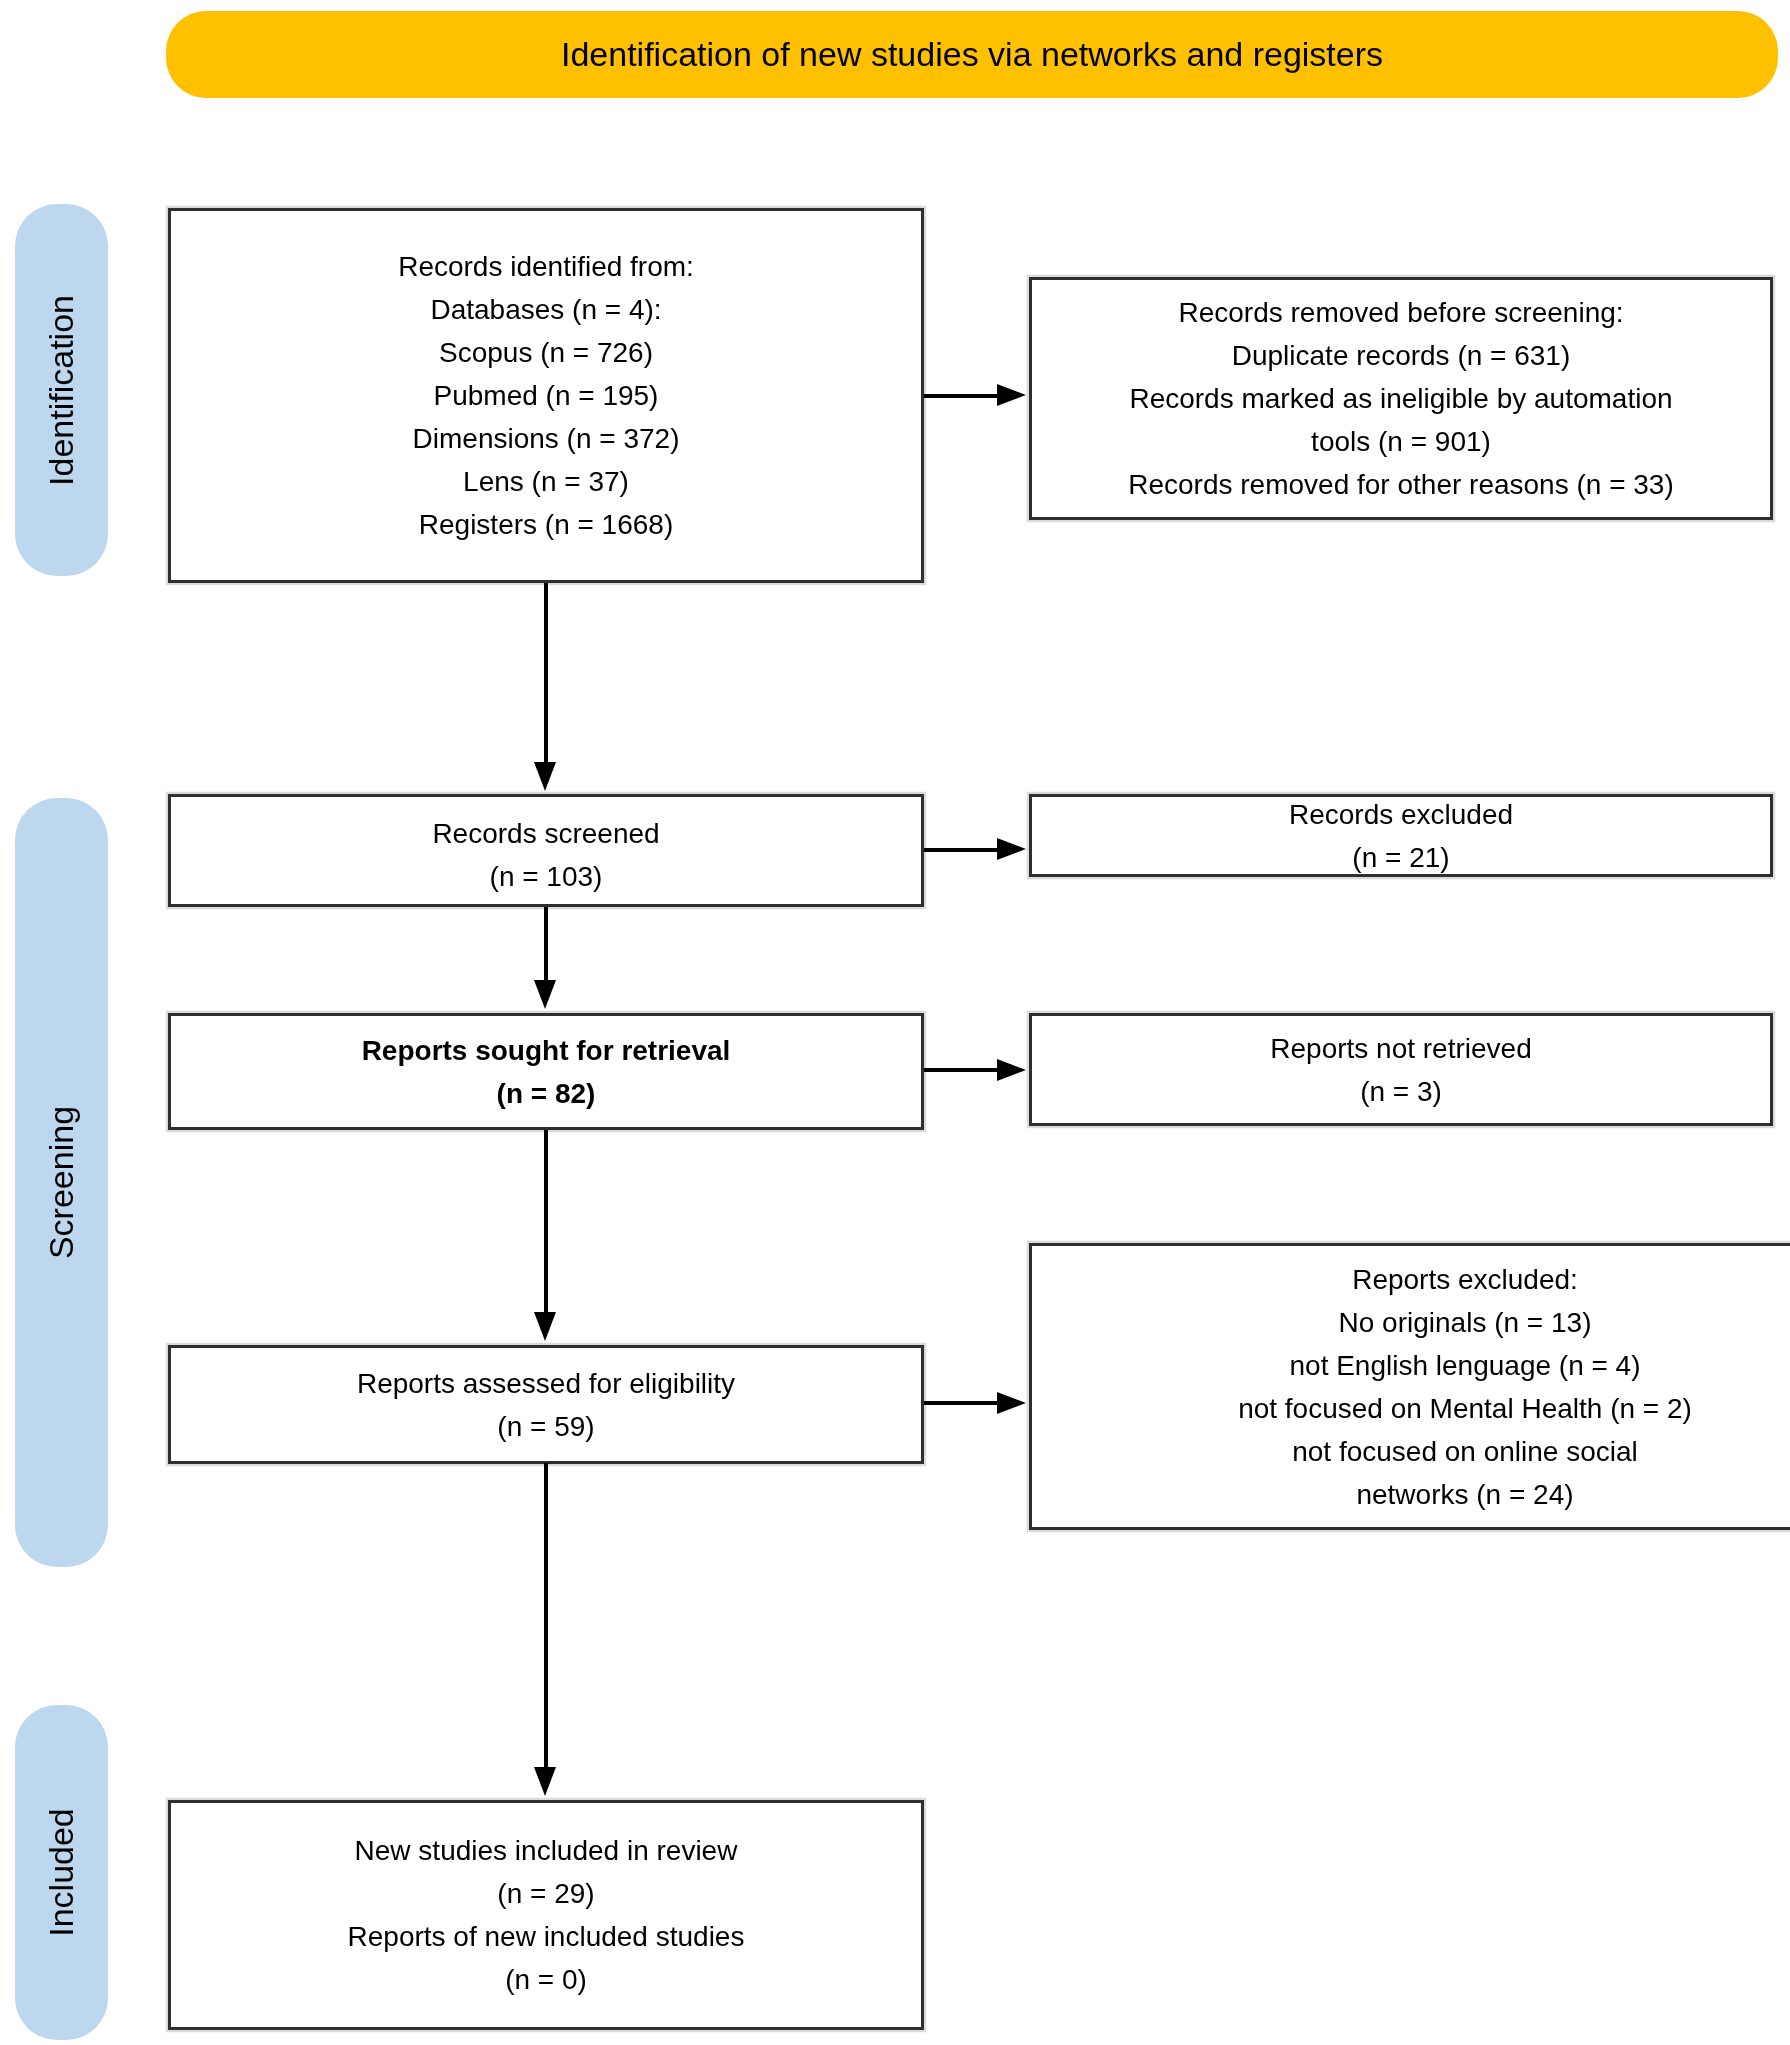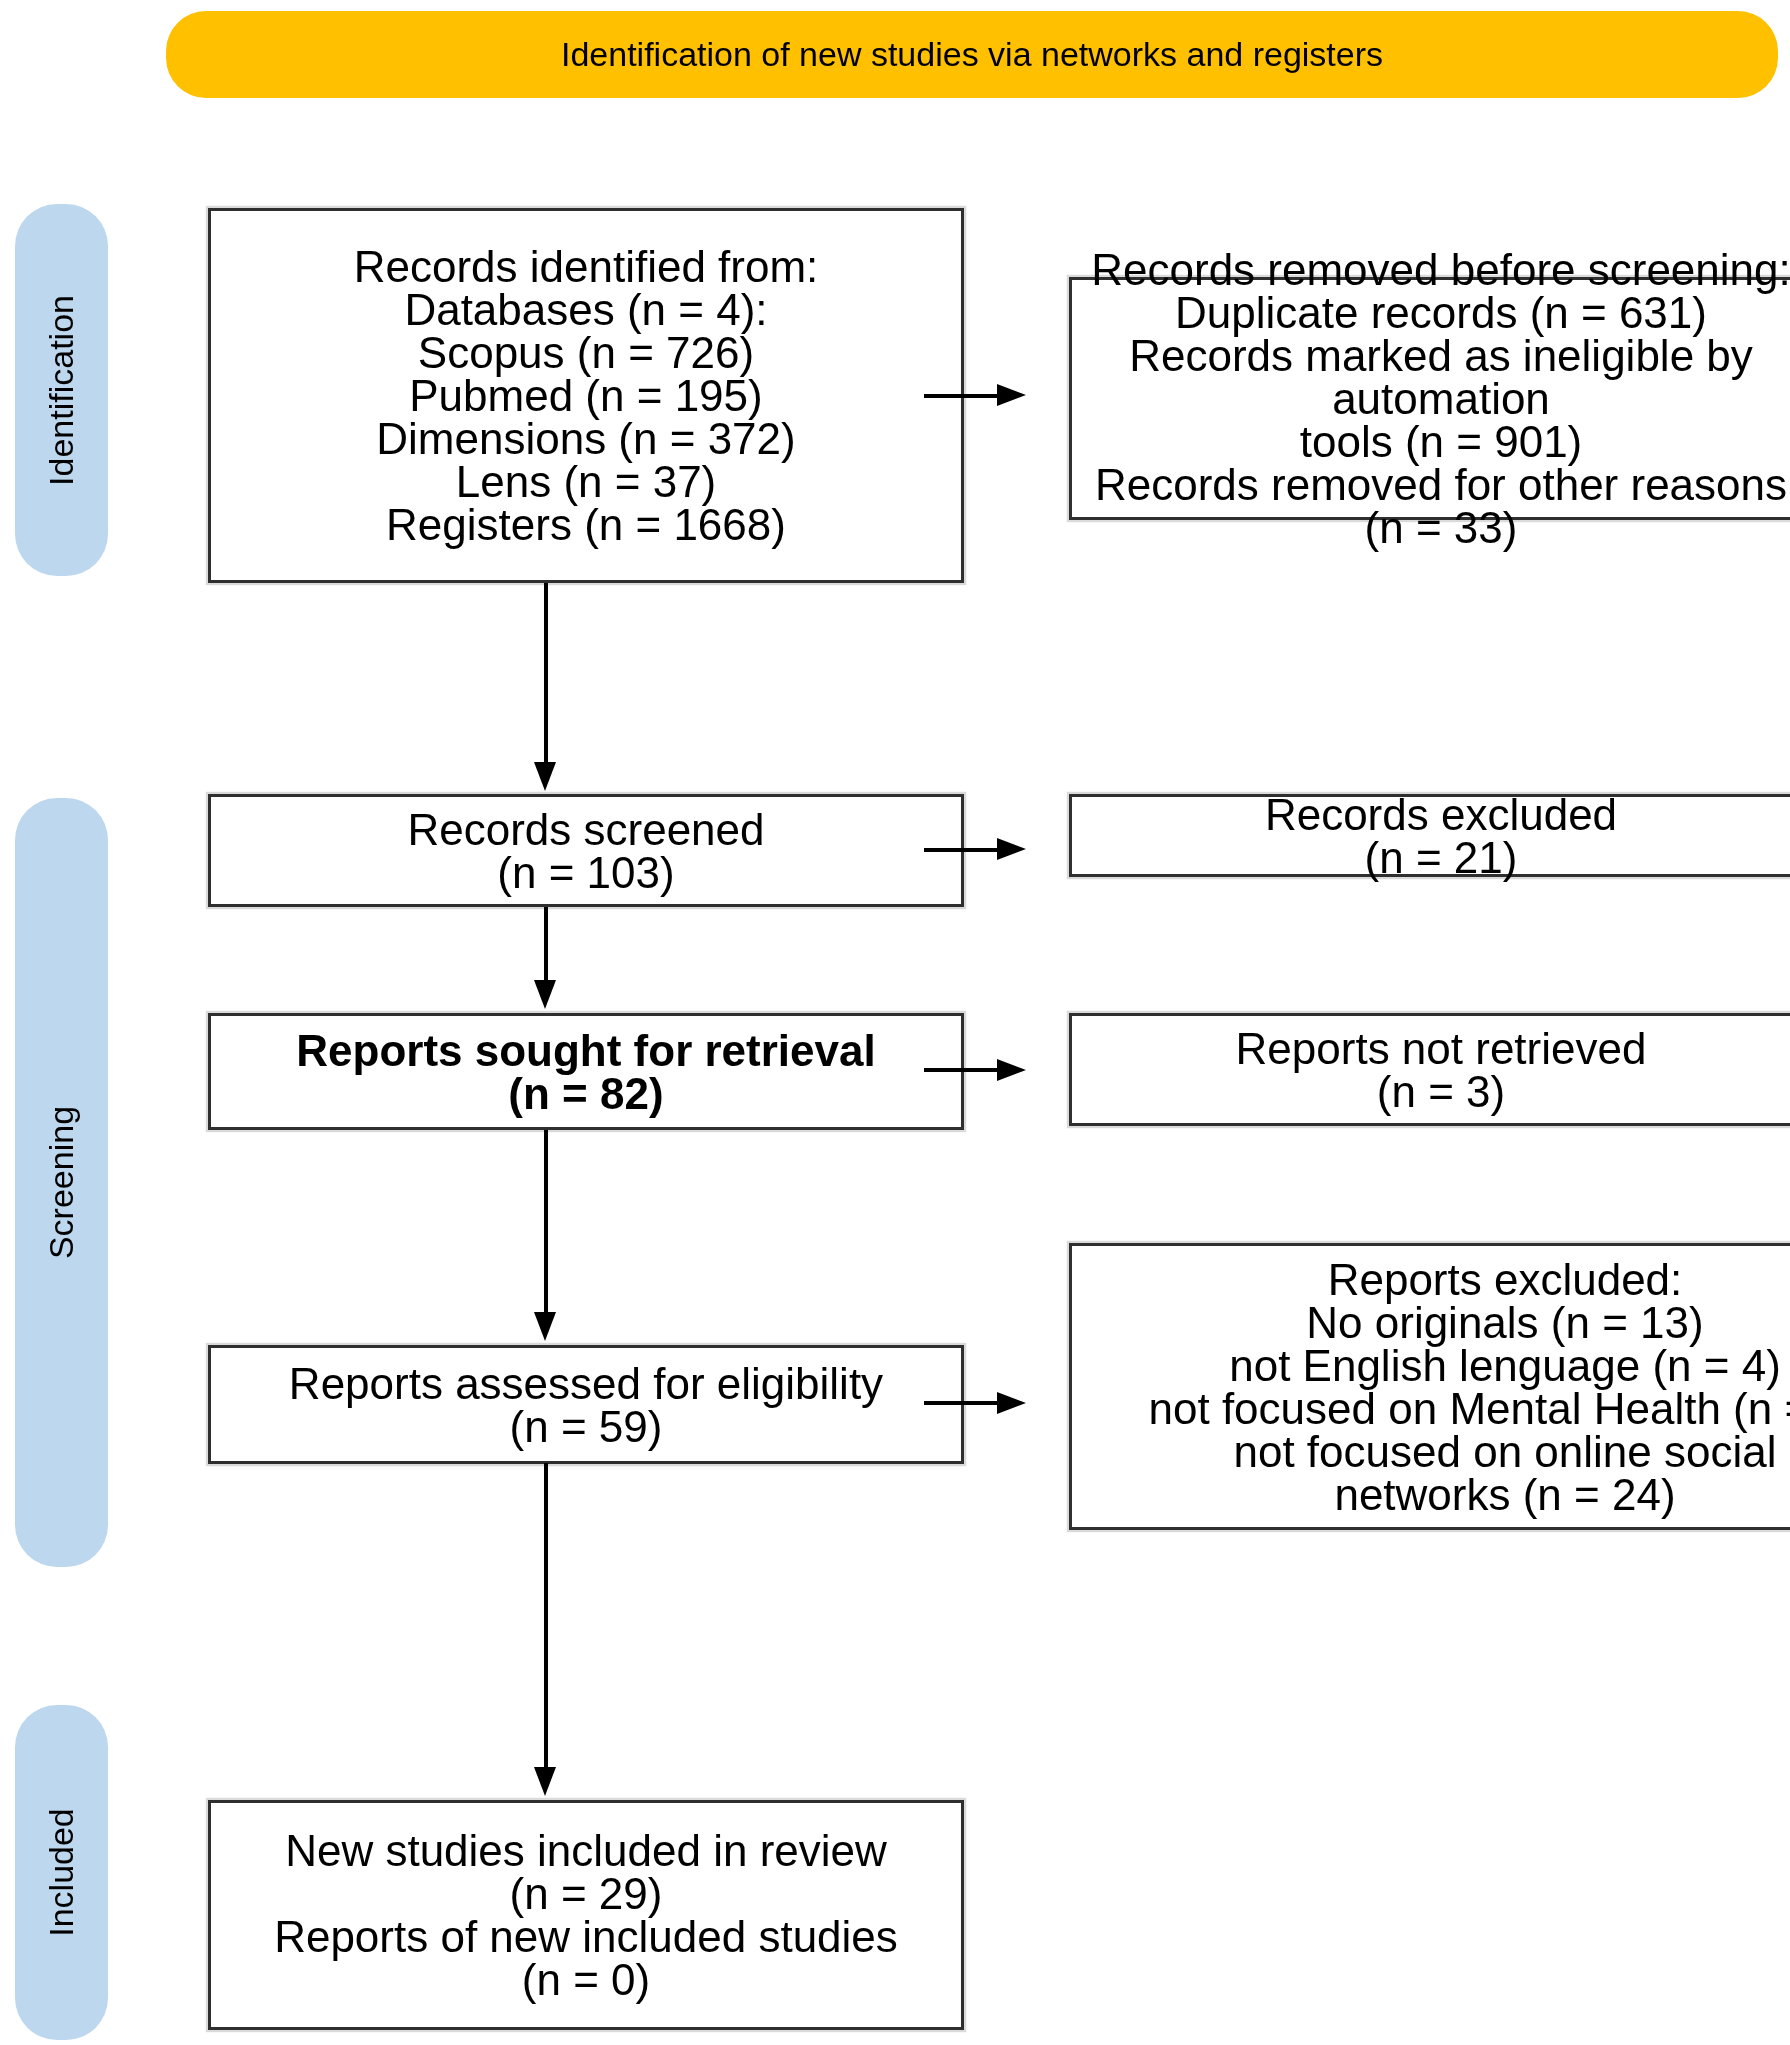--- a/index.html
+++ b/index.html
@@ -17,27 +17,27 @@
     display:flex;align-items:center;justify-content:center;font-size:34px;
   }
   .pill span{transform:rotate(-90deg);white-space:nowrap;}
   #pill-identification{top:204px;height:372px;}
   #pill-screening{top:798px;height:769px;}
   #pill-included{top:1705px;height:335px;}
   .box{
     position:absolute;background:#fff;border:3.6px solid #2f2f2f;
     box-shadow:0 0 0 2.2px rgba(150,150,150,.35);
     display:flex;align-items:center;justify-content:center;
-    text-align:center;font-size:44px;line-height:43px;
-    box-sizing:border-box;padding:5.8px 10.2px;margin-left:40px;
+    text-align:center;font-size:28px;line-height:43px;
+    box-sizing:border-box;padding:5.8px 10.2px;
   }
   .box .lines{white-space:pre-line;width:100%;}
   
   #box-records-identified{left:168px;top:208px;width:756px;height:375px;}
-  #box-records-screened  {left:168px;top:794px;width:756px;height:113px;}
+  #box-records-screened  {left:168px;top:794px;width:756px;height:113px;align-items:flex-end;}
   #box-reports-sought    {left:168px;top:1013px;width:756px;height:117px;font-weight:bold;}
   #box-reports-assessed  {left:168px;top:1345px;width:756px;height:119px;}
   #box-new-studies       {left:168px;top:1800px;width:756px;height:230px;}
   
   #box-records-removed   {left:1029px;top:277px;width:744px;height:243px;}
   #box-records-excluded  {left:1029px;top:794px;width:744px;height:83px;align-items:center;}
   #box-reports-not-retrieved{left:1029px;top:1013px;width:744px;height:113px;}
   #box-reports-excluded  {left:1029px;top:1243px;width:872px;height:287px;}
   
   .vline{position:absolute;width:3.6px;background:#000;}

